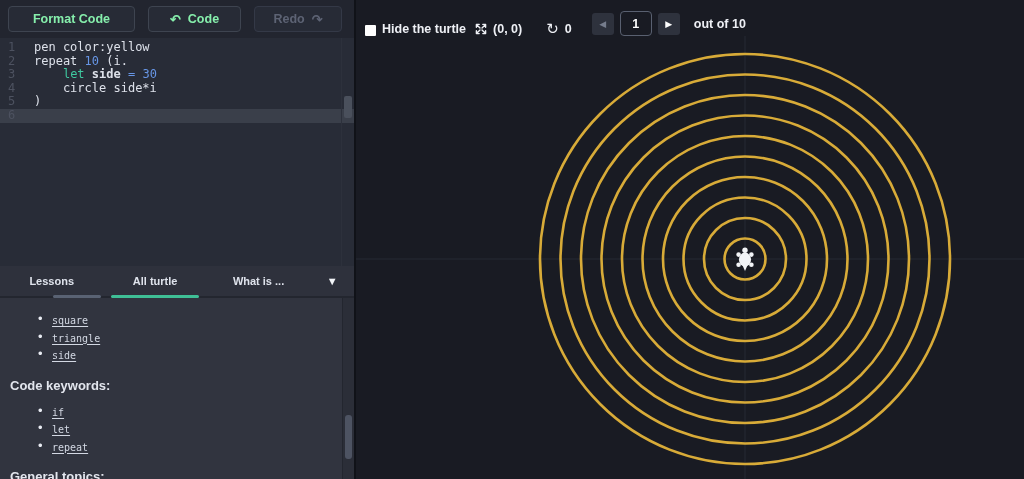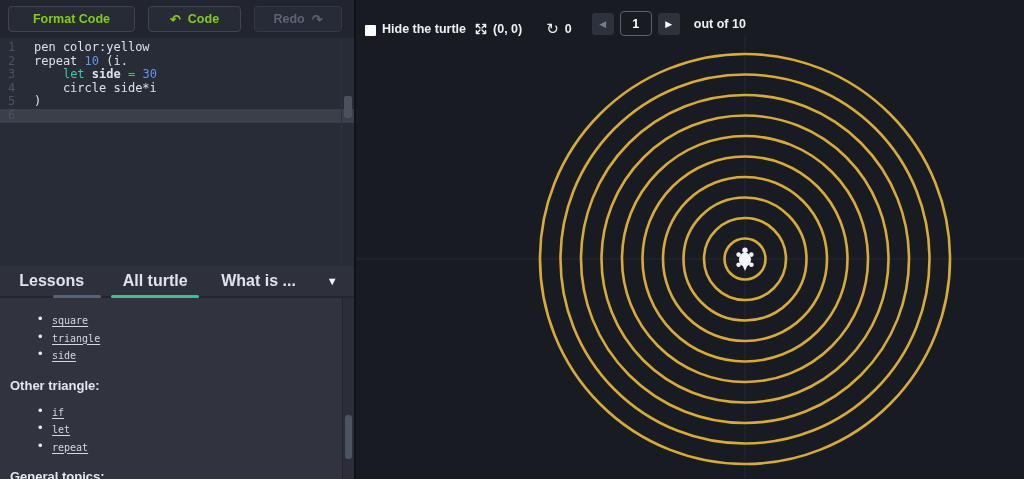--- a/index.html
+++ b/index.html
@@ -5,21 +5,21 @@
   * { margin:0; padding:0; box-sizing:border-box; }
   html,body { width:1024px; height:479px; overflow:hidden; background:#191b23;
               font-family:"Liberation Sans", sans-serif; }
 
   
   .left-panel { position:absolute; left:0; top:0; width:354px; height:479px; background:#282c37; }
 
   .top-bar { position:absolute; left:0; top:0; right:0; height:38px; background:#22252f;
              display:flex; align-items:center; padding:0 8px; gap:13px; }
   .btn { height:26px; border:1px solid #3e4450; border-radius:4px; background:#272b36;
-         color:#84cc16; font-size:12.5px; font-weight:700; display:flex; align-items:center;
+         color:#86efac; font-size:12.5px; font-weight:700; display:flex; align-items:center;
          justify-content:center; gap:7px; cursor:pointer; }
   .btn-format { width:127px; }
   .btn-undo { width:93px; }
   .btn-redo { width:88px; color:#5d6374; border-color:#343947; }
   .btn .arrow-glyph { font-size:13px; line-height:1; }
 
   
   .editor { position:absolute; left:0; top:38px; right:0; height:228px; background:#282c37;
             font-family:"DejaVu Sans Mono", monospace; font-size:12px; padding-top:3px; }
   .code-row { display:flex; height:13.6px; line-height:13.6px; }
@@ -28,21 +28,21 @@
   .code-text { white-space:pre; padding-left:16px; }
   .editor-scrollbar { position:absolute; right:0; top:0; width:13px; height:228px;
                       border-left:1px solid #2d313c; }
   .editor-scroll-thumb { position:absolute; left:2px; right:2px; top:58px; height:22px;
                          background:#4a505c; border-radius:2px; }
 
   
   .topics-tabs { position:absolute; left:0; top:266px; right:0; height:32px; background:#2e313c;
                  border-bottom:2px solid #23262f; display:flex; align-items:center; }
   .tab { position:relative; width:104px; height:100%; display:flex; align-items:center;
-         justify-content:center; color:#dfe3ec; font-size:16px; font-weight:700; cursor:pointer; }
+         justify-content:center; color:#dfe3ec; font-size:11px; font-weight:700; cursor:pointer; }
   .tab .indicator { position:absolute; bottom:-2px; height:3px; border-radius:2px; }
   .tab.active .indicator { left:8px; right:8px; }
   .tab:not(.active) .indicator { right:2px; width:48px; }
   .tabs-caret { margin-left:auto; width:44px; text-align:center; color:#f2f4f8; font-size:11px;
                 cursor:pointer; }
 
   
   .topics-content { position:absolute; left:0; top:298px; right:0; bottom:0; background:#31343f;
                     padding:10px 0 0 10px; overflow:hidden; }
   .topics-heading { font-size:13px; font-weight:700; color:#e3e6ee; margin:15px 0 9px 0; }
@@ -151,21 +151,21 @@
       <div class="tabs-caret">▼</div>
   </div>
 
   <div class="topics-content">
     <div>
         <ul class="topics-list">
           <li><span class="topic-link">square</span></li>
           <li><span class="topic-link">triangle</span></li>
           <li><span class="topic-link">side</span></li>
         </ul>
-        <div class="topics-heading">Other triangle:</div>
+        <div class="topics-heading">Code keywords:</div>
         <ul class="topics-list">
           <li><span class="topic-link">if</span></li>
           <li><span class="topic-link">let</span></li>
           <li><span class="topic-link">repeat</span></li>
         </ul>
         <div class="topics-heading">General topics:</div>
       </div>
   </div>
   <div class="topics-scrollbar">
     <div class="topics-scroll-thumb"></div>

